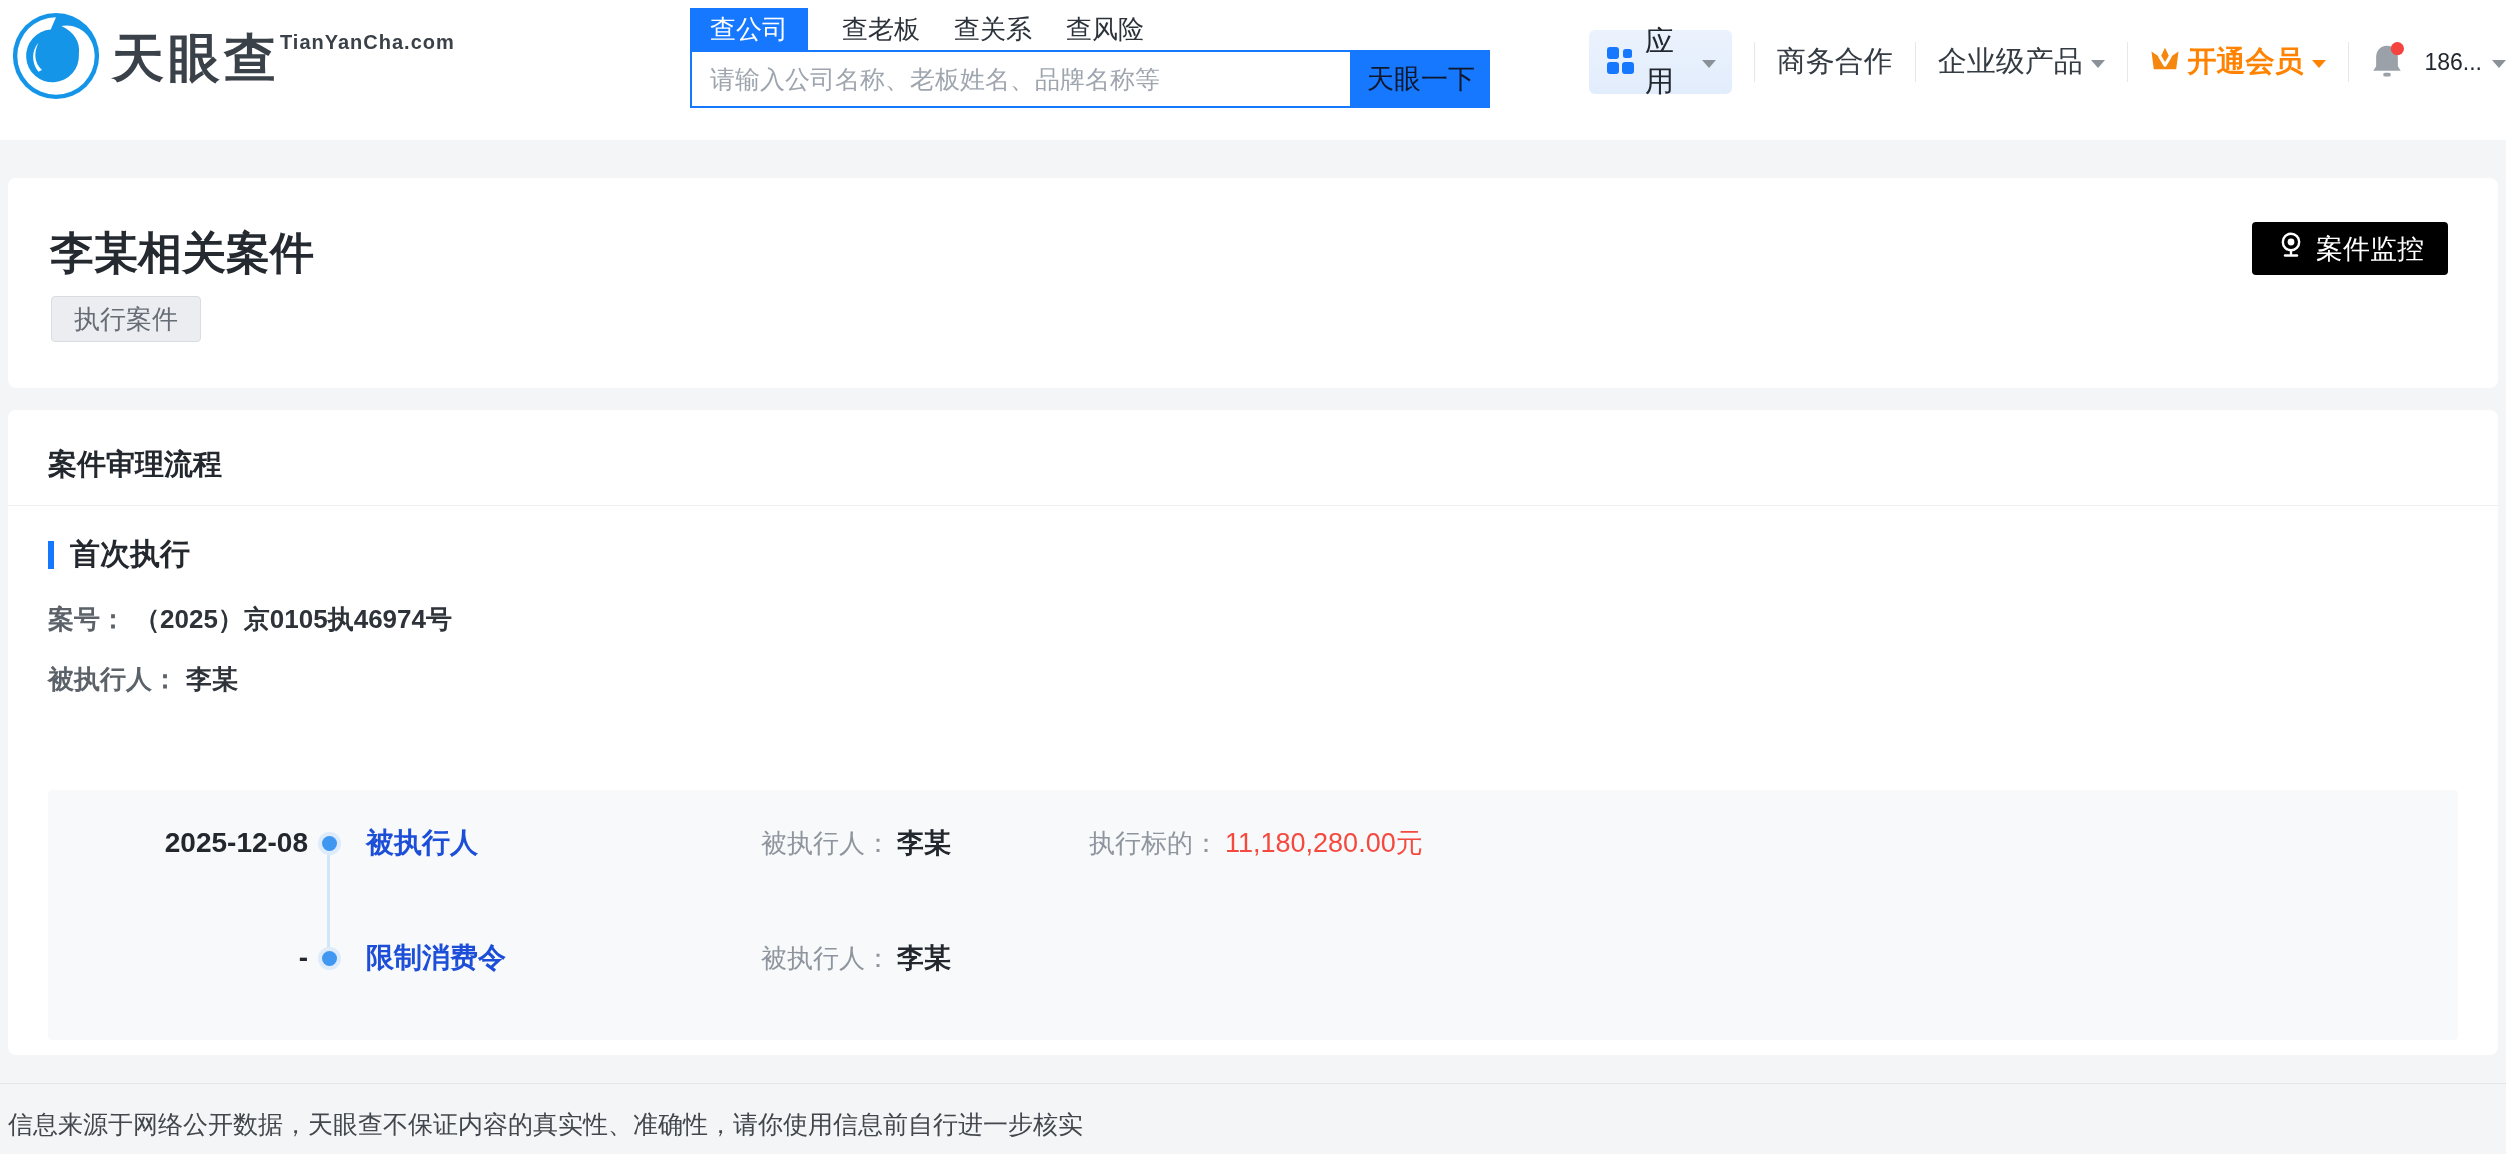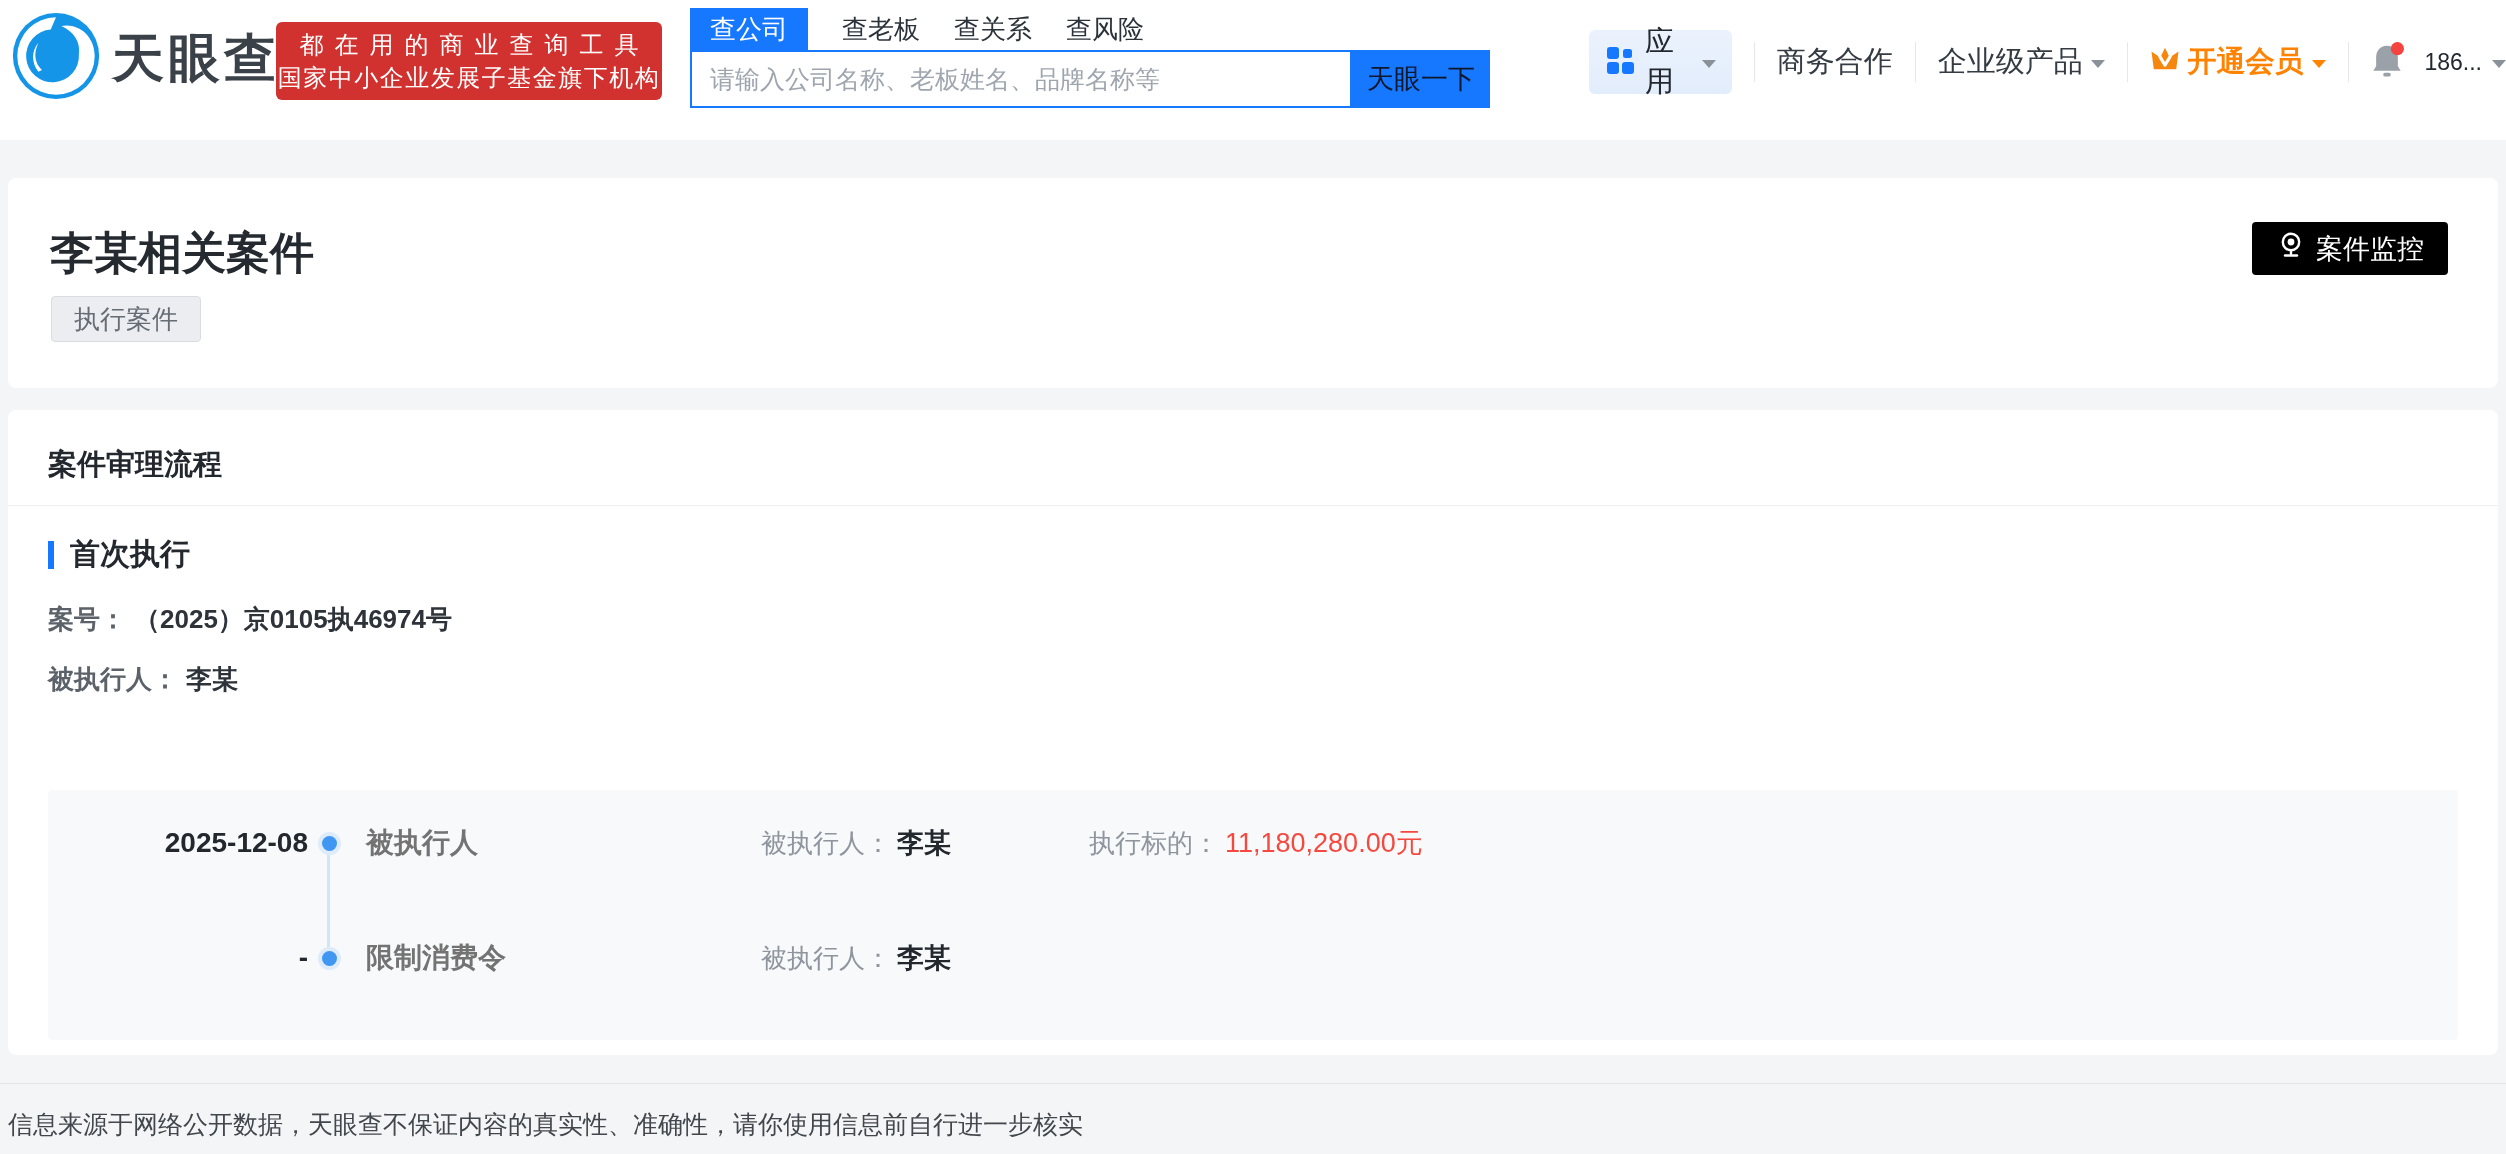--- a/index.html
+++ b/index.html
@@ -66,21 +66,21 @@
   .f-value { color:#2e333a; margin-left:8px; }
 
   .timeline-box { position:absolute; left:40px; top:380px; width:2410px; height:250px; background:#f7f9fa; border-radius:4px; }
   .t-connector { position:absolute; left:279px; top:62px; width:3px; height:104px; background:#cfe5f9; }
   .t-row { display:flex; align-items:center; position:relative; }
   .t-row.r1 { height:106px; }
   .t-row.r2 { height:124px; }
   .t-date { width:260px; text-align:right; font-size:28px; font-weight:bold; color:#23272e; }
   .t-dotcell { width:42px; display:flex; justify-content:center; }
   .t-dot { width:15px; height:15px; border-radius:50%; background:#3f97f2; box-shadow:0 0 0 4px #ddebfa; position:relative; z-index:1; }
-  .t-title { width:411px; padding-left:16px; font-size:28px; font-weight:bold; color:#737373; }
+  .t-title { width:411px; padding-left:16px; font-size:28px; font-weight:bold; color:#1d4ed8; }
   .t-pair { font-size:26px; display:flex; align-items:center; }
   .t-pair.col2 { width:328px; }
   .t-label { color:#8f959e; }
   .t-person { font-size:27px; font-weight:bold; color:#23272e; margin-left:6px; }
   .t-amount { font-size:27px; font-weight:500; color:#f5483f; margin-left:6px; }
 
   
   .footer-line { position:absolute; left:0; top:1083px; width:2506px; height:1px; background:#e3e5e8; }
   .footer-text { position:absolute; left:8px; top:1108px; font-size:25px; color:#42474d; }
 </style>
@@ -97,24 +97,20 @@
         <circle cx="55" cy="47" r="13" fill="#1495e8"></circle>
         <path d="M30 68 C22 58 22 44 30 35 C24 48 26 58 34 66 Z" fill="#ffffff"></path>
       </svg>
     </span>
     <span class="logo-text">
       <span class="logo-brand">天眼查</span>
       <span class="logo-domain">TianYanCha.com</span>
     </span>
   </div>
 
-  <div class="promo">
-    <div class="promo-l1">都在用的商业查询工具</div>
-    <div class="promo-l2">国家中小企业发展子基金旗下机构</div>
-  </div>
 
   <div class="search">
     <div class="search-tabs">
       <div class="search-tab active">查公司</div>
       <div class="search-tab">查老板</div>
       <div class="search-tab">查关系</div>
       <div class="search-tab">查风险</div>
     </div>
     <div class="search-boxrow">
       <div class="search-inputwrap">

